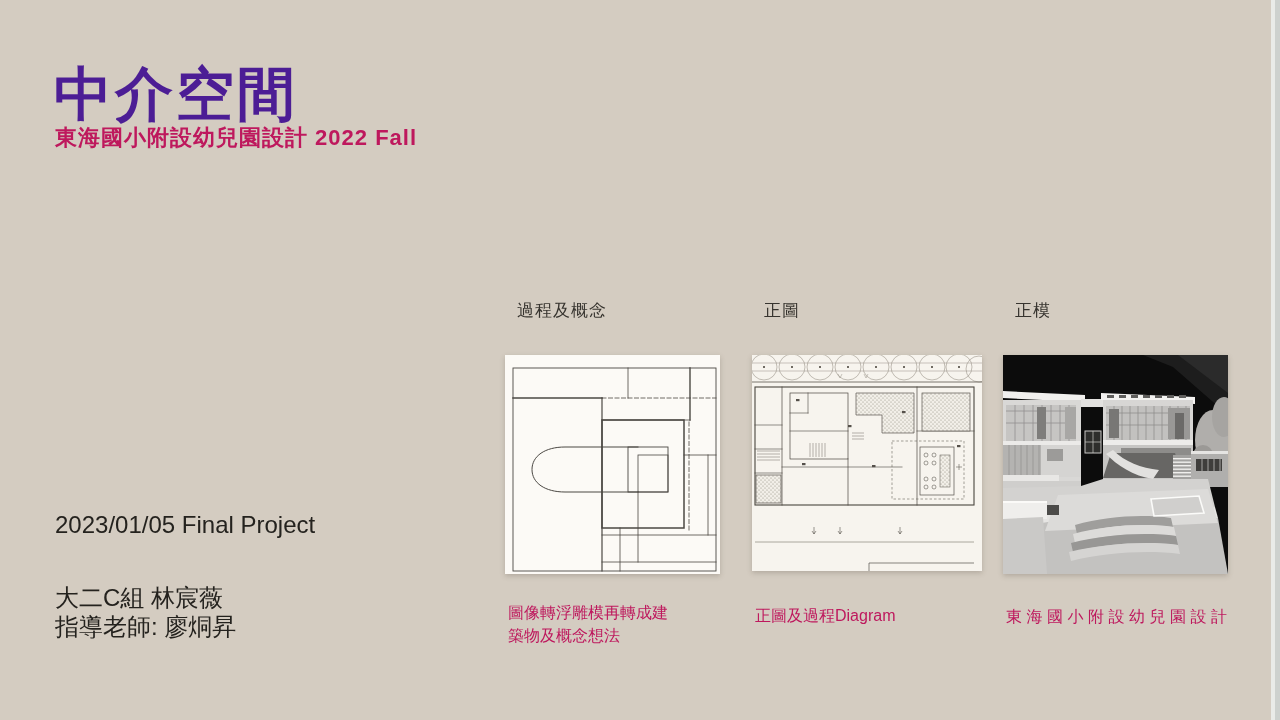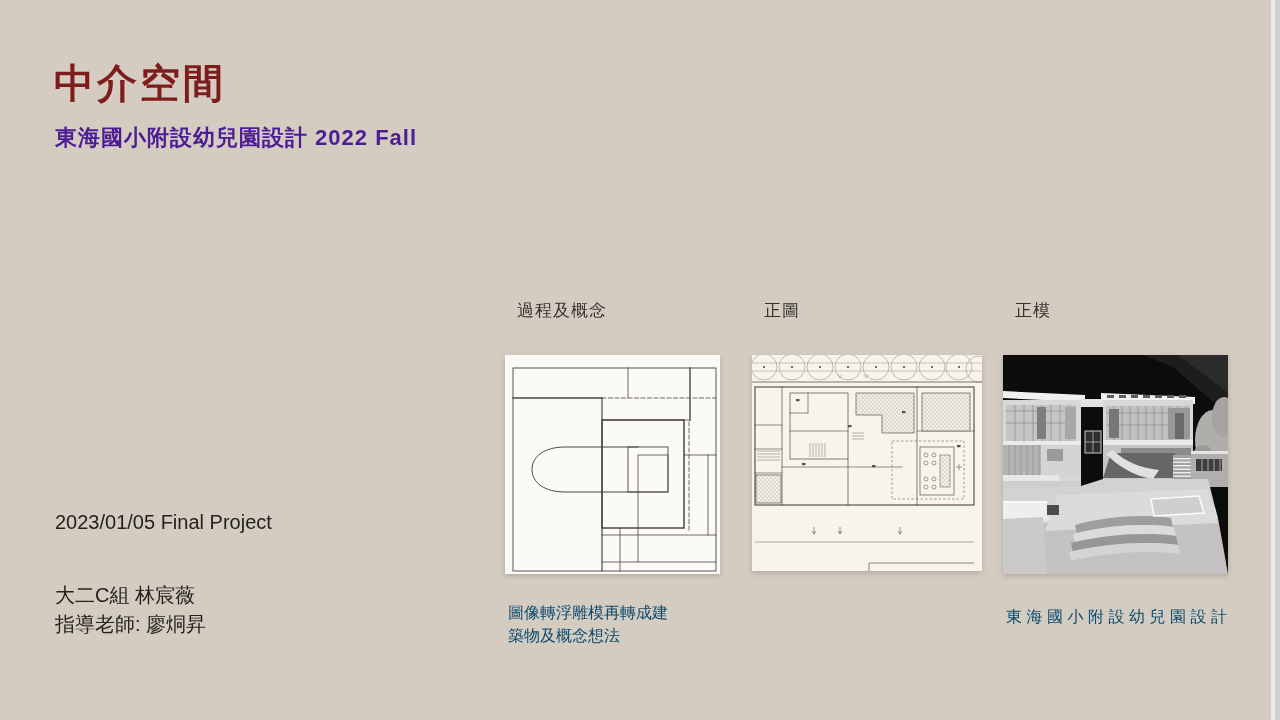--- a/index.html
+++ b/index.html
@@ -6,51 +6,51 @@
   body{
     width:1280px;height:720px;position:relative;overflow:hidden;
     background:#d4ccc1;
     font-family:"Liberation Sans","DejaVu Sans",sans-serif;
     color:#1c1a16;
   }
   .slide{position:absolute;inset:0;}
   .edge-strip{position:absolute;top:0;right:0;width:9px;height:720px;
     background:linear-gradient(to right,#e9ebe8 0 4px,#cdd1ce 4px 9px);}
   .title{
-    position:absolute;left:54px;top:32px;
-    font-size:40px;font-weight:bold;letter-spacing:3px;color:#7f1d1d;
+    position:absolute;left:54px;top:20px;
+    font-size:58px;font-weight:bold;letter-spacing:3px;color:#4c1d95;
     line-height:1.2;white-space:nowrap;
   }
   .subtitle{
     position:absolute;left:55px;top:123px;
-    font-size:22px;font-weight:bold;letter-spacing:1px;color:#4c1d95;
+    font-size:22px;font-weight:bold;letter-spacing:1px;color:#be185d;
     white-space:nowrap;
   }
-  .info-line{position:absolute;left:55px;font-size:20px;color:#24221e;white-space:nowrap;}
+  .info-line{position:absolute;left:55px;font-size:24px;color:#24221e;white-space:nowrap;}
   .info-line.l1{top:511px;}
   .info-line.l2{top:561px;margin-top:21px;}
   .info-line.l3{top:611px;}
   .column{position:absolute;top:300px;}
   .col-1{left:505px;width:215px;}
   .col-2{left:752px;width:202px;}
   .col-3{left:1003px;width:254px;}
   .col-heading{
     font-size:17px;color:#37342f;letter-spacing:1px;
     padding-left:12px;height:22px;line-height:22px;
   }
   .panel{
     display:block;margin-top:33px;
     box-shadow:0 2px 5px rgba(80,70,58,.25);
     background:#fff;
   }
   .col-1 .panel{width:215px;height:219px;}
   .col-2 .panel{width:230px;height:216px;}
   .col-3 .panel{width:225px;height:219px;}
   .caption{
-    font-size:16px;color:#0c4a6e;line-height:1.45;padding-left:3px;
+    font-size:16px;color:#be185d;line-height:1.45;padding-left:3px;
   }
   .col-1 .caption{margin-top:27px;width:172px;}
   .col-2 .caption{margin-top:33px;width:220px;}
   .col-3 .caption{margin-top:31px;width:225px;letter-spacing:4.5px;white-space:nowrap;}
   svg{display:block;}
 </style>
 </head>
 <body>
 
 <div class="slide">
@@ -185,20 +185,21 @@
 
         <g fill="none" stroke="#55504a" stroke-width="0.6">
           <path d="M62 172 V179 M60 176 l2 3 l2 -3"></path>
           <path d="M88 172 V179 M86 176 l2 3 l2 -3"></path>
           <path d="M148 172 V179 M146 176 l2 3 l2 -3"></path>
         </g>
         <path d="M3 187 H222" stroke="#6b665e" stroke-width="0.55" fill="none"></path>
         <path d="M117 216 V208 H222" stroke="#55504a" stroke-width="0.7" fill="none"></path>
       </svg>
     </div>
+    <div class="caption">正圖及過程Diagram</div>
   </div>
 
   <div class="column col-3">
     <div class="panel-heading-wrap" style="display:contents">
       <div class="col-heading">正模</div>
     </div>
     <div class="panel">
       <svg viewBox="0 0 225 219" width="225" height="219">
         <rect width="225" height="219" fill="#0c0c0c"></rect>
         <polygon points="140,0 225,0 225,60 170,12" fill="#1d1d1d"></polygon>

